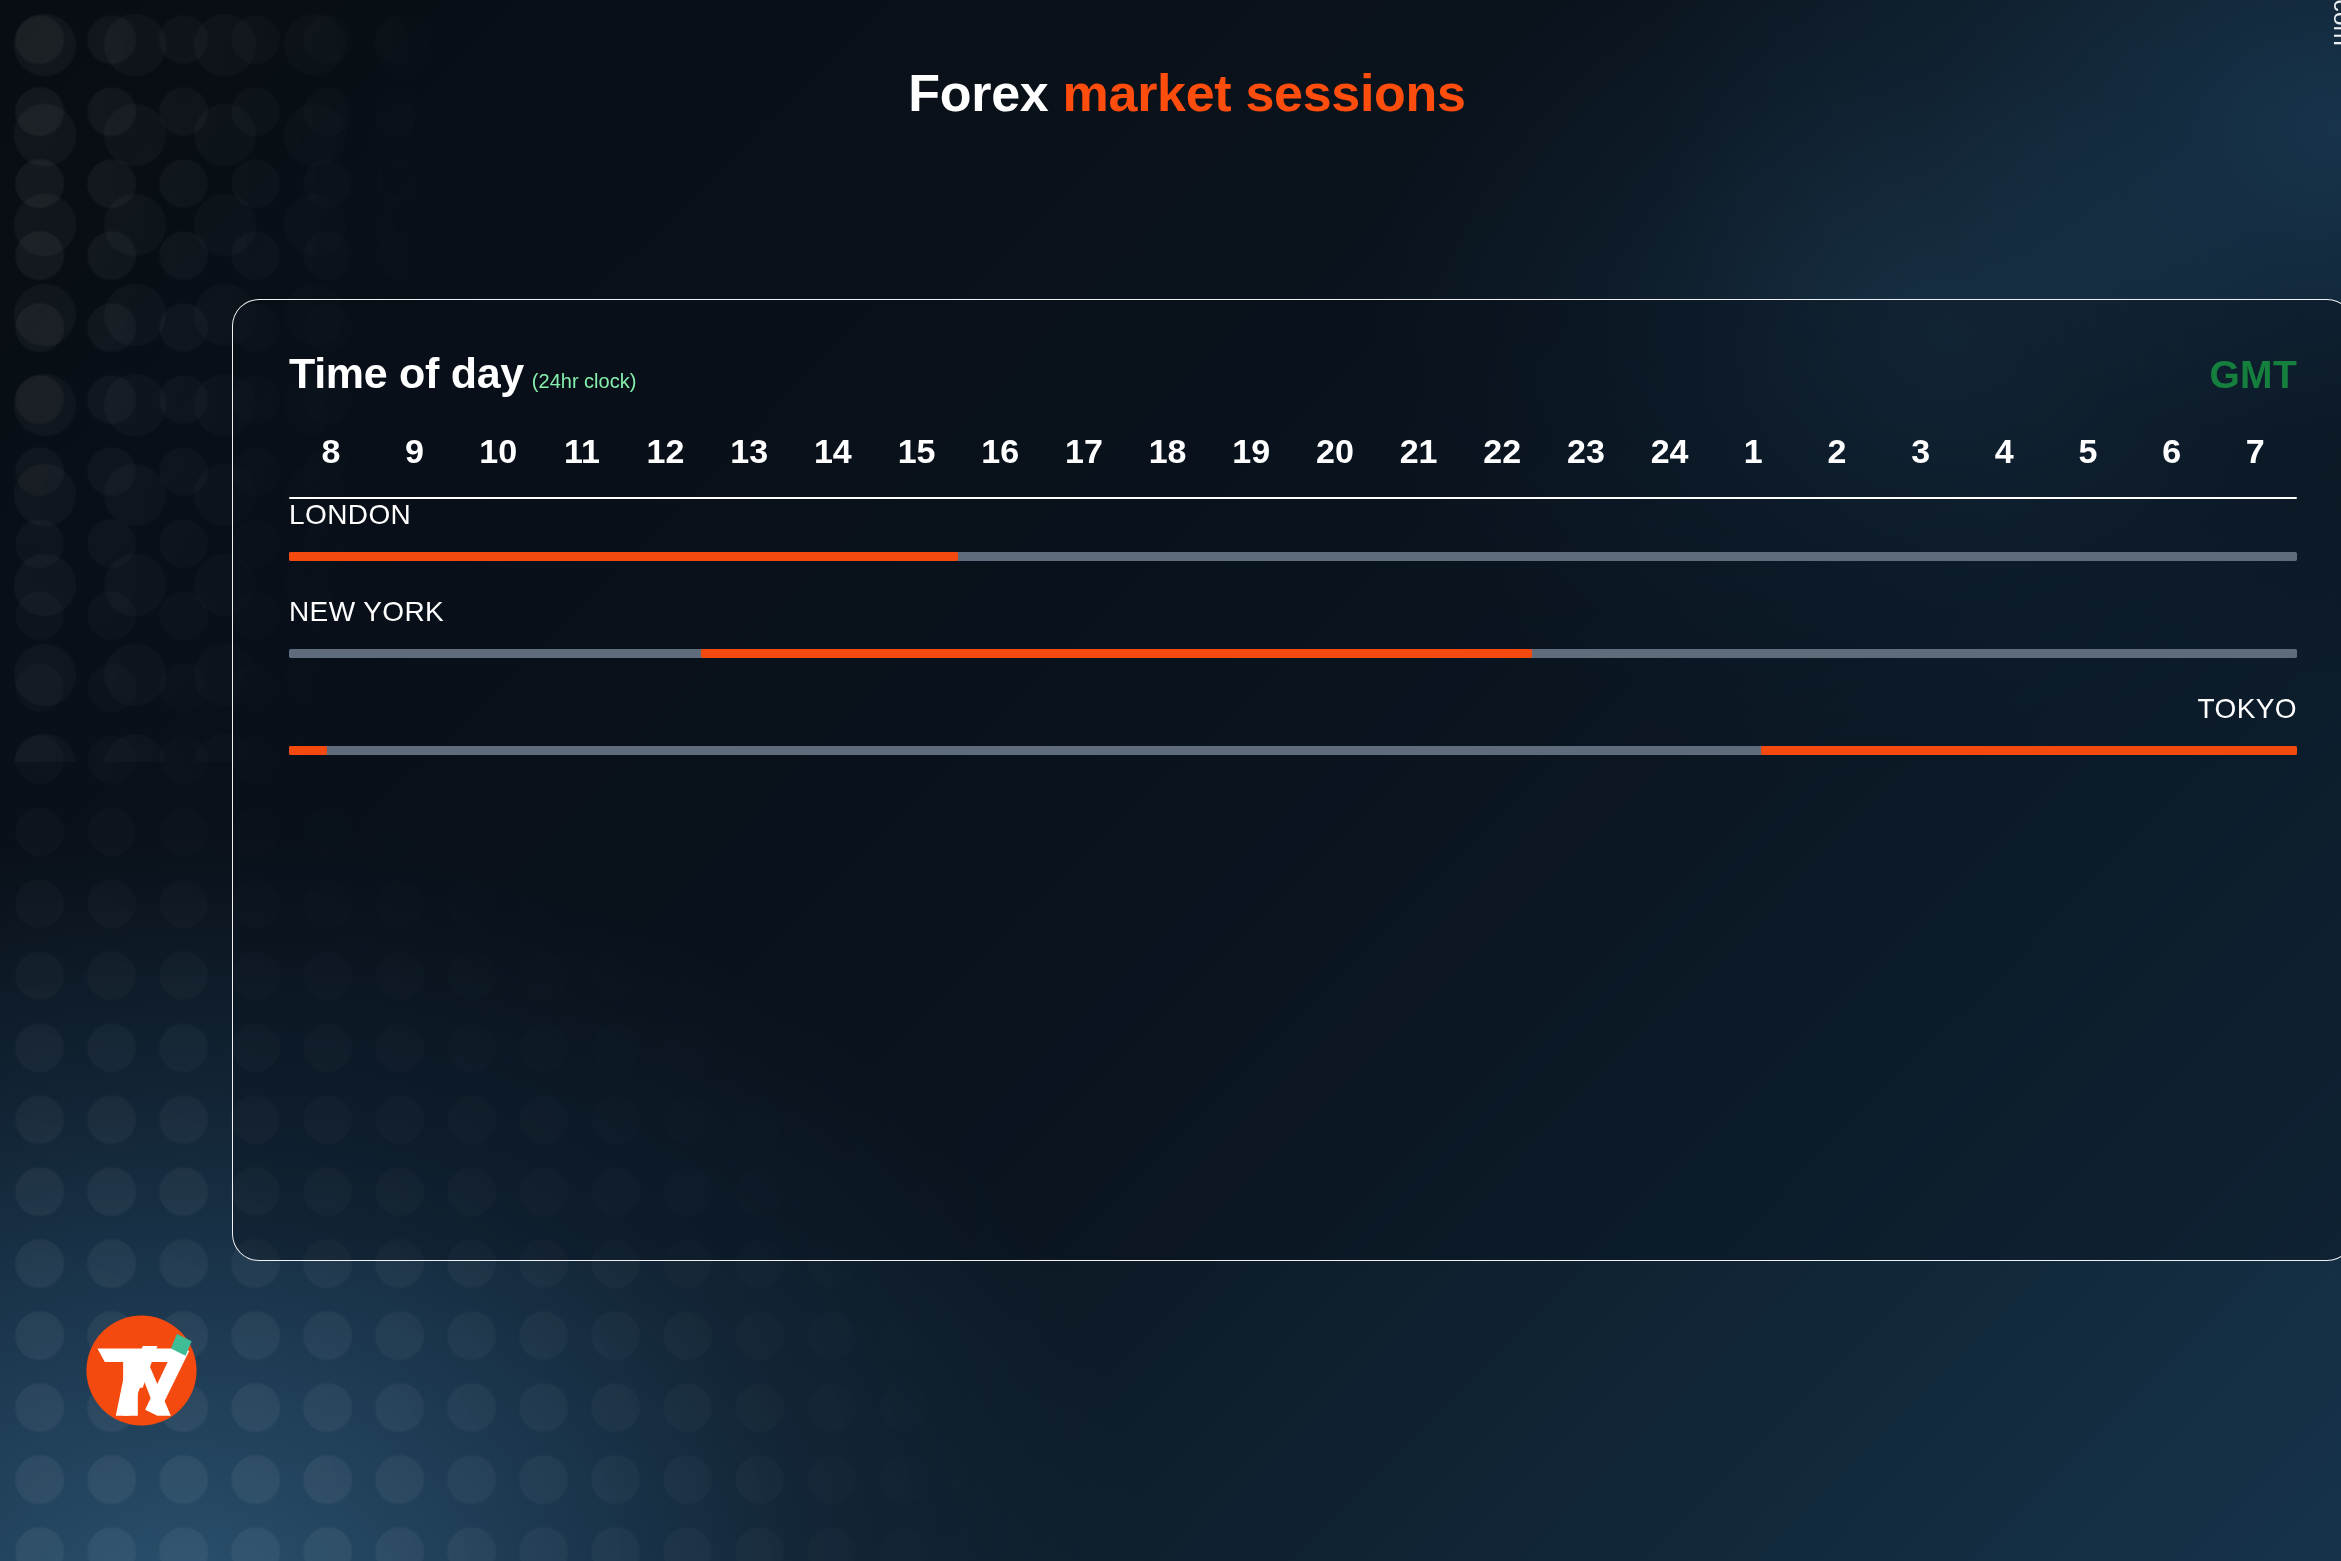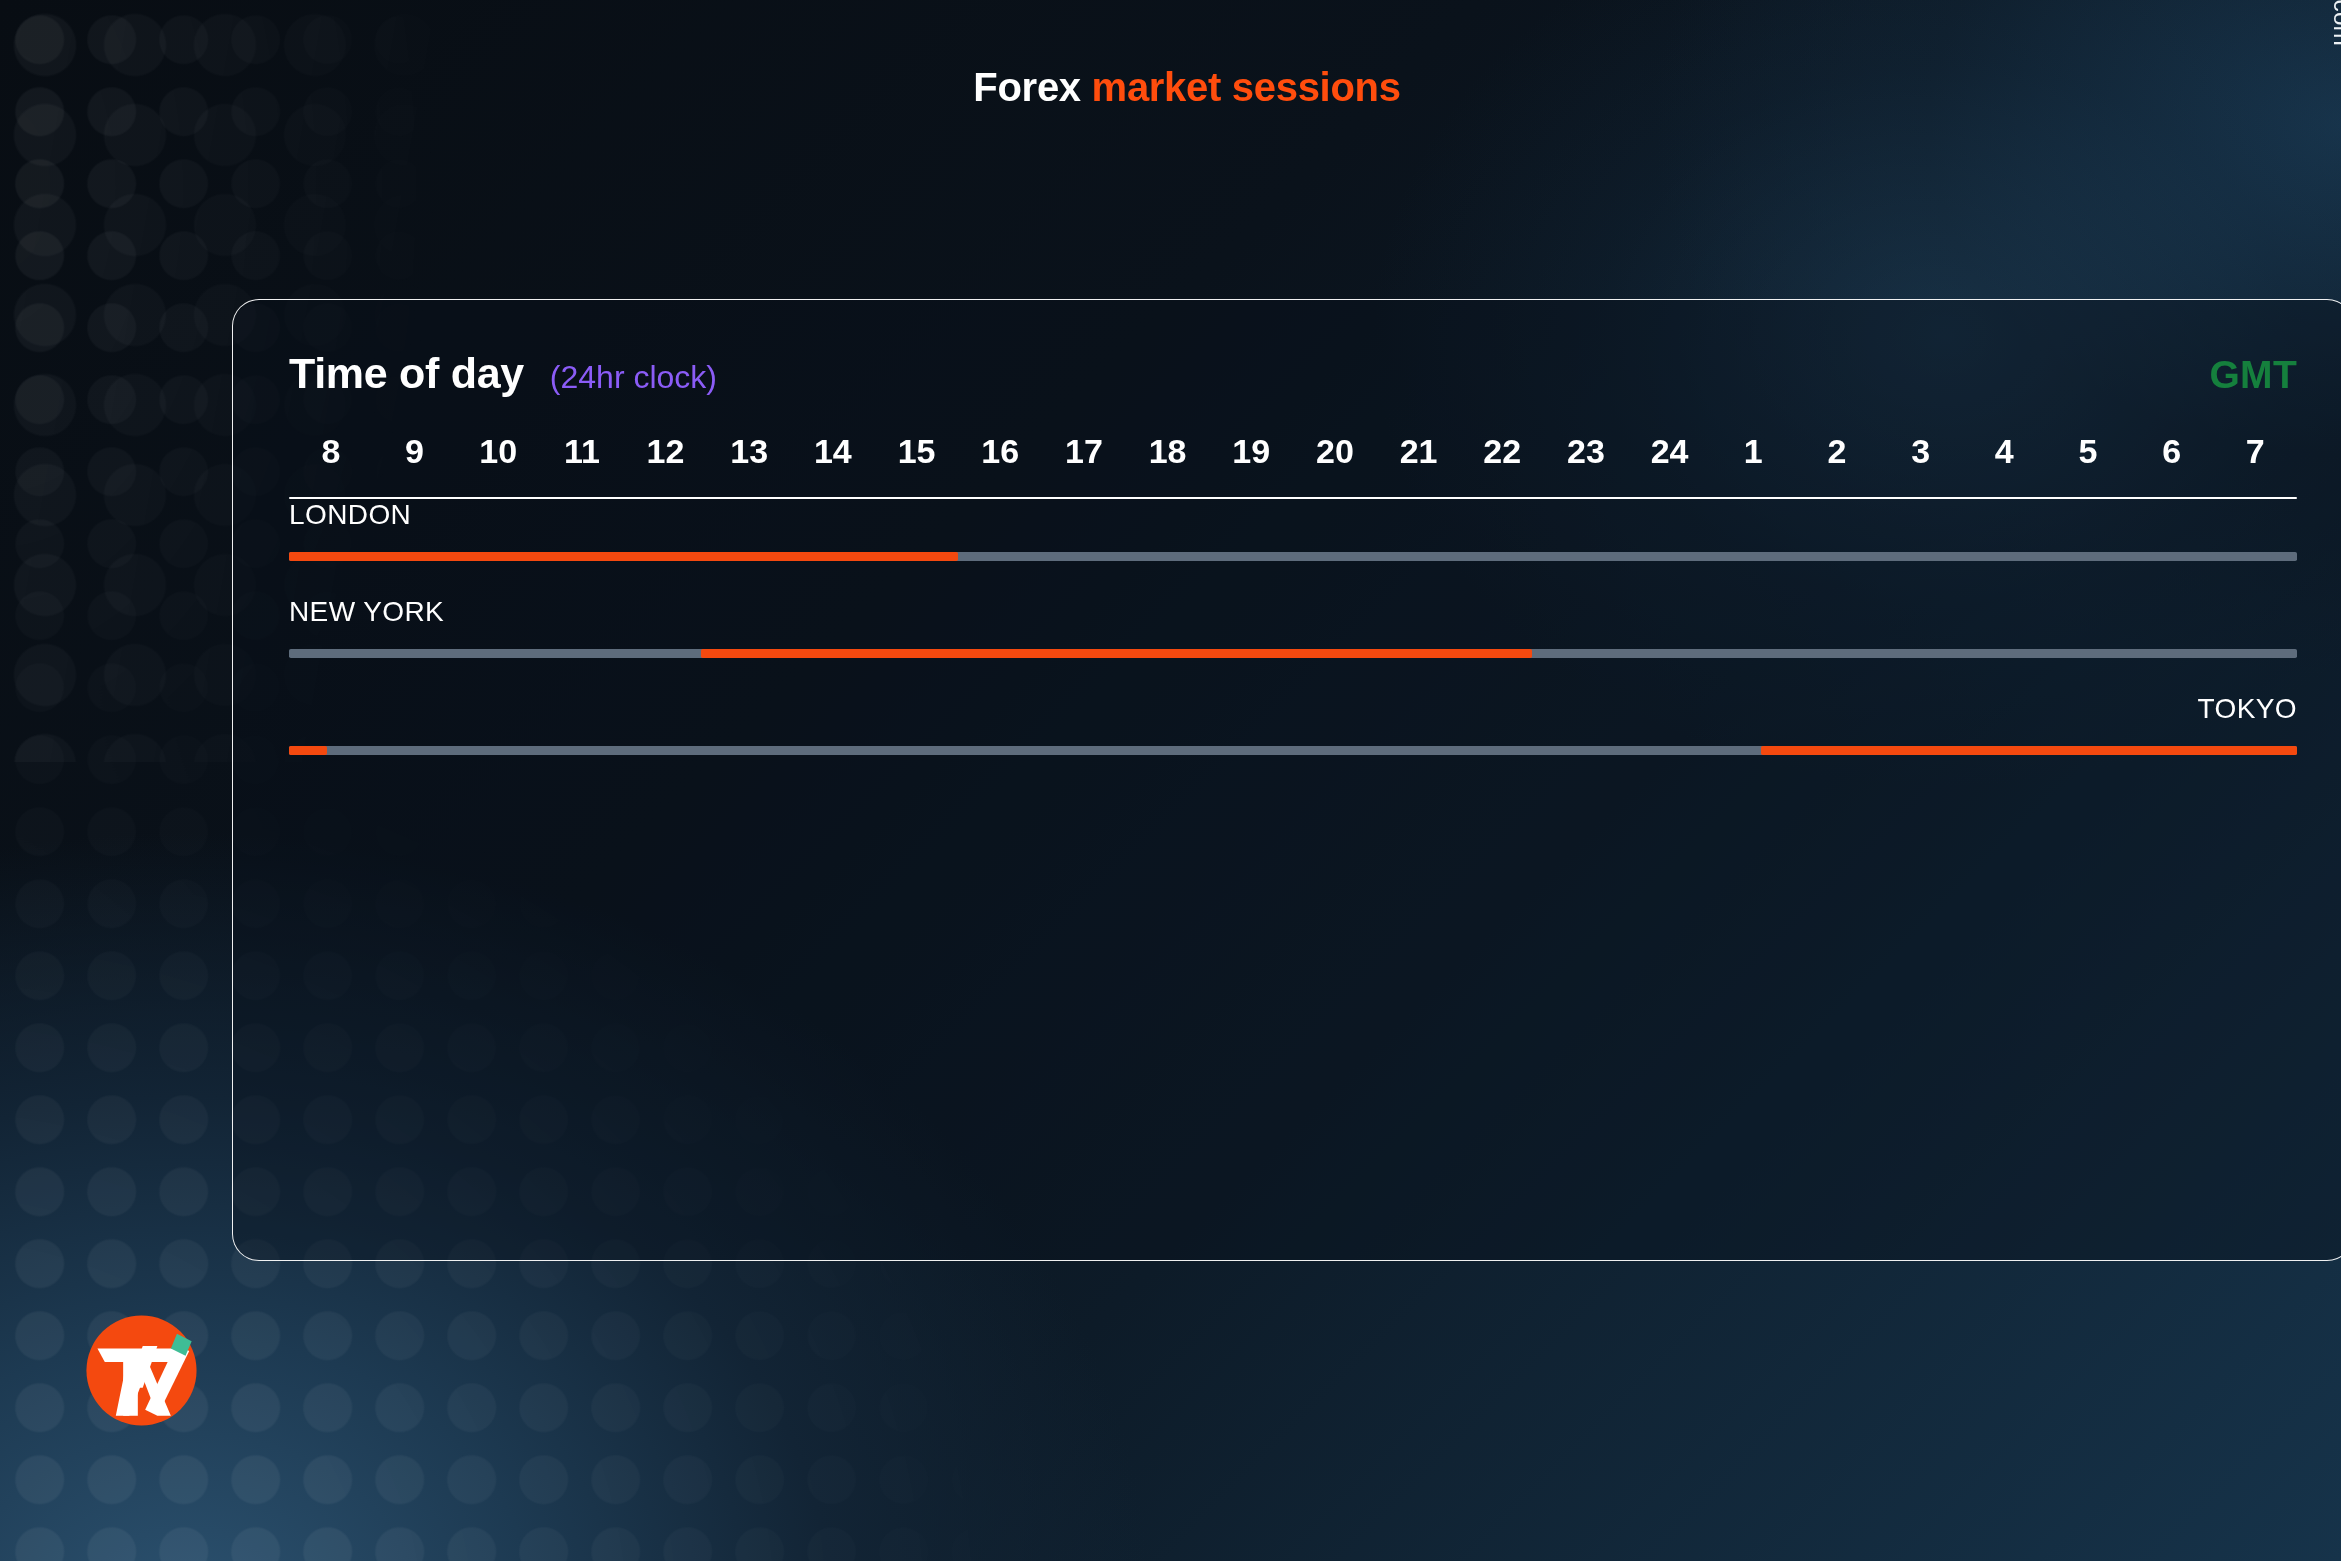--- a/index.html
+++ b/index.html
@@ -38,21 +38,21 @@
   }
   #bg-glow {
     position:absolute; right:-183px; top:-122px; width:1159px; height:915px;
     background: radial-gradient(ellipse at center, rgba(46,96,134,0.30) 0%, rgba(25,58,86,0.16) 42%, rgba(0,0,0,0) 70%);
   }
 
   
   #title {
     position:absolute; left:0; right:0; top:67px;
     text-align:center;
-    font-size:40px; font-weight:700; letter-spacing:-0.3px;
+    font-size:52px; font-weight:700; letter-spacing:-0.3px;
     line-height:1;
     white-space:nowrap;
     padding-left:32px;
   }
   #title .w { color:#ffffff; }
   #title .o { color:#ff4d0d; }
 
   
   #site-url {
     position:absolute; right:13.4px; top:46px;
@@ -69,21 +69,21 @@
     border:1.8px solid rgba(255,255,255,0.94);
     border-radius:27px;
     background:rgba(9,16,25,0.38);
     overflow:hidden;
   }
   #card-inner { position:absolute; inset:0; padding:49px 56px 0 56px; }
 
   #card-head { display:flex; align-items:baseline; justify-content:space-between; }
   #tod-wrap { display:flex; align-items:baseline; }
   #tod-title { font-size:43px; font-weight:700; color:#fff; letter-spacing:-0.3px; }
-  #tod-sub { font-size:32px; color:#8b5cf6; margin-left:26px; }
+  #tod-sub { font-size:20px; color:#86efac; margin-left:8px; }
   #tz-label { font-size:39px; font-weight:700; color:#15803d; letter-spacing:0.3px; }
 
   #hours {
     display:flex; margin-top:34px;
   }
   .hour {
     flex:1 1 0; text-align:center;
     font-size:34px; font-weight:700; color:#fff;
   }
 

